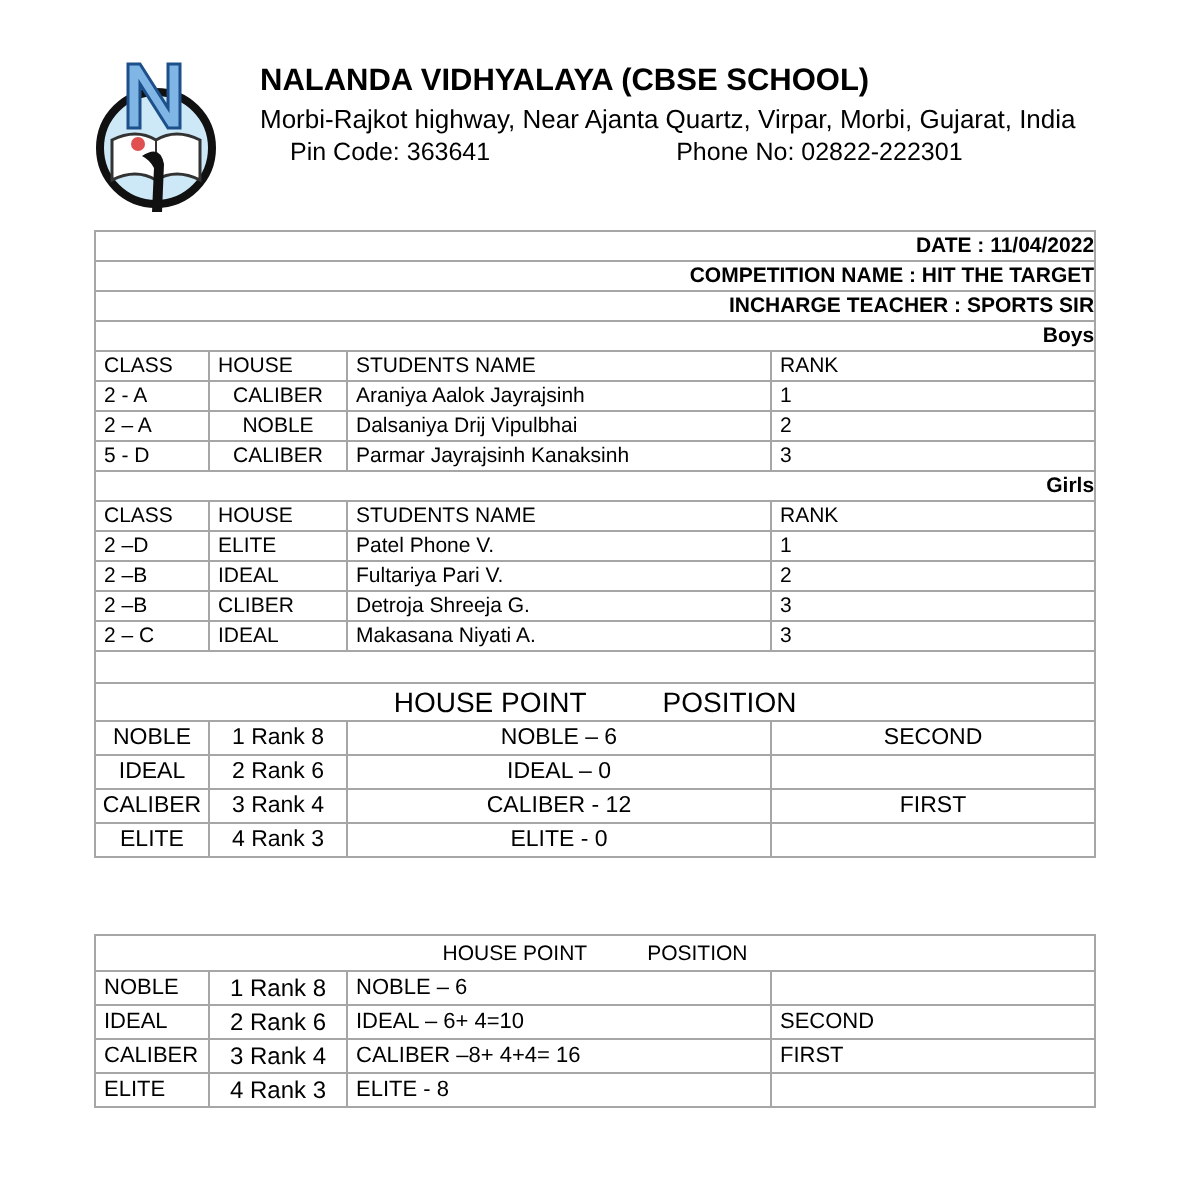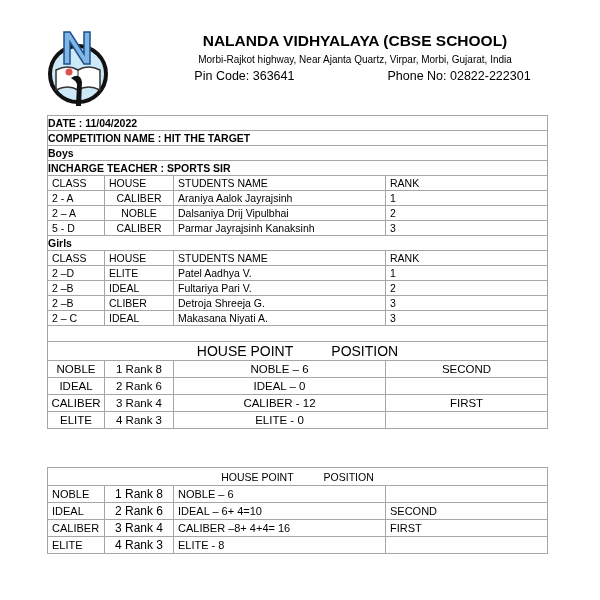--- a/index.html
+++ b/index.html
@@ -1,30 +1,30 @@
 <!DOCTYPE html>
 <html><head>
 <meta charset="utf-8">
 <style>
   html, body { margin: 0; padding: 0; background: #ffffff; }
   body { width: 600px; height: 600px; position: relative; overflow: hidden;
          font-family: "Liberation Sans", sans-serif; color: #000; }
   .logo { position: absolute; left: 44px; top: 26px; width: 68px; height: 80px; }
-  .header { position: absolute; left: 130px; top: 32px; width: 450px; text-align: center; }
+  .header { position: absolute; left: 130px; top: 32px; width: 450px; }
   .school-name { font-weight: bold; font-size: 15.5px; line-height: 18px; }
-  .address { font-size: 10px; line-height: 16px; margin-top: 2px; }
+  .address { font-size: 13px; line-height: 16px; margin-top: 2px; }
   .contact { font-size: 12.5px; line-height: 16px; }
   .contact span { display: inline-block; margin-left: 15px; }
   .contact .pin { margin-right: 78px; }
 
   table { position: absolute; border-collapse: collapse; table-layout: fixed; }
   td { border: 1px solid #a6a6a6; font-size: 10.5px; padding: 0 0 0 4px;
        white-space: nowrap; overflow: hidden; vertical-align: middle; }
   .t1 { left: 47px; top: 115px; width: 500px; }
-  .t1 .merged { text-align: left; font-weight: bold; padding-left: 0; }
+  .t1 .merged { text-align: right; font-weight: bold; padding-left: 0; }
   .t1 .hdr { height: 15px; }
   .t1 .row { height: 15px; }
   .center { text-align: center; padding-left: 0; }
   .hp-title { font-size: 14px; text-align: center; padding-left: 0; height: 18px; }
   .hp-row td { font-size: 11.5px; height: 16px; }
   .blank-row { height: 16px; }
 
   .t2 { left: 47px; top: 467px; width: 500px; }
   .t2 td { font-size: 11px; }
   .t2 .hp2-title { text-align: center; padding-left: 0; height: 17px; font-size: 10.5px; }
@@ -62,24 +62,24 @@
       <col style="width:162px">
   </colgroup>
   <tbody>
       <tr class="hdr">
         <td colspan="4" class="merged">DATE : 11/04/2022</td>
       </tr>
   <tr class="hdr">
         <td colspan="4" class="merged">COMPETITION NAME : HIT THE TARGET</td>
       </tr>
   <tr class="hdr">
+        <td colspan="4" class="merged">INCHARGE TEACHER : SPORTS SIR</td>
+      </tr>
+  <tr class="hdr">
         <td colspan="4" class="merged">Boys</td>
-      </tr>
-  <tr class="hdr">
-        <td colspan="4" class="merged">INCHARGE TEACHER : SPORTS SIR</td>
       </tr>
 
   <tr class="row">
     <td>CLASS</td>
     <td>HOUSE</td>
     <td>STUDENTS NAME</td>
     <td>RANK</td>
   </tr>
   <tr class="row">
     <td>2 - A</td>
@@ -106,21 +106,21 @@
 
   <tr class="row">
     <td>CLASS</td>
     <td>HOUSE</td>
     <td>STUDENTS NAME</td>
     <td>RANK</td>
   </tr>
   <tr class="row">
     <td>2 –D</td>
     <td>ELITE</td>
-    <td>Patel Aadhya V.</td>
+    <td>Patel Phone V.</td>
     <td>1</td>
   </tr>
   <tr class="row">
     <td>2 –B</td>
     <td>IDEAL</td>
     <td>Fultariya Pari V.</td>
     <td>2</td>
   </tr>
   <tr class="row">
     <td>2 –B</td>

